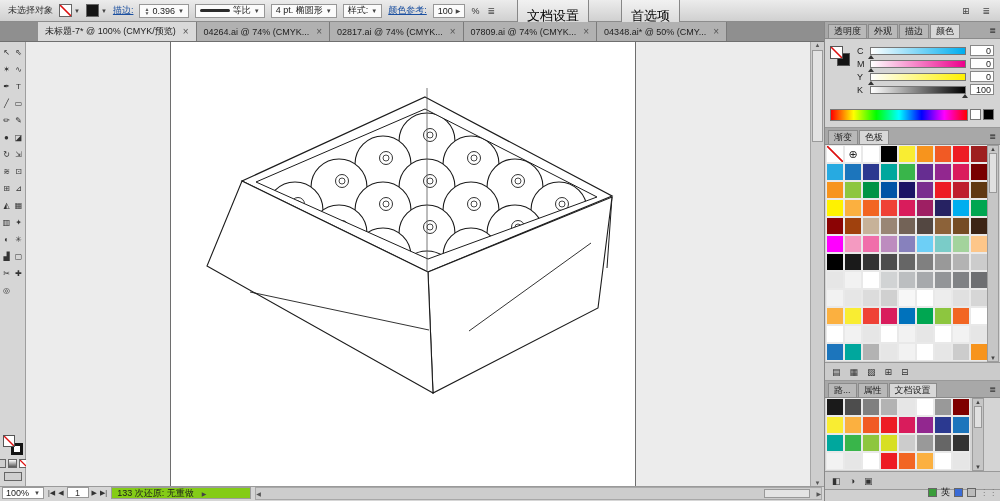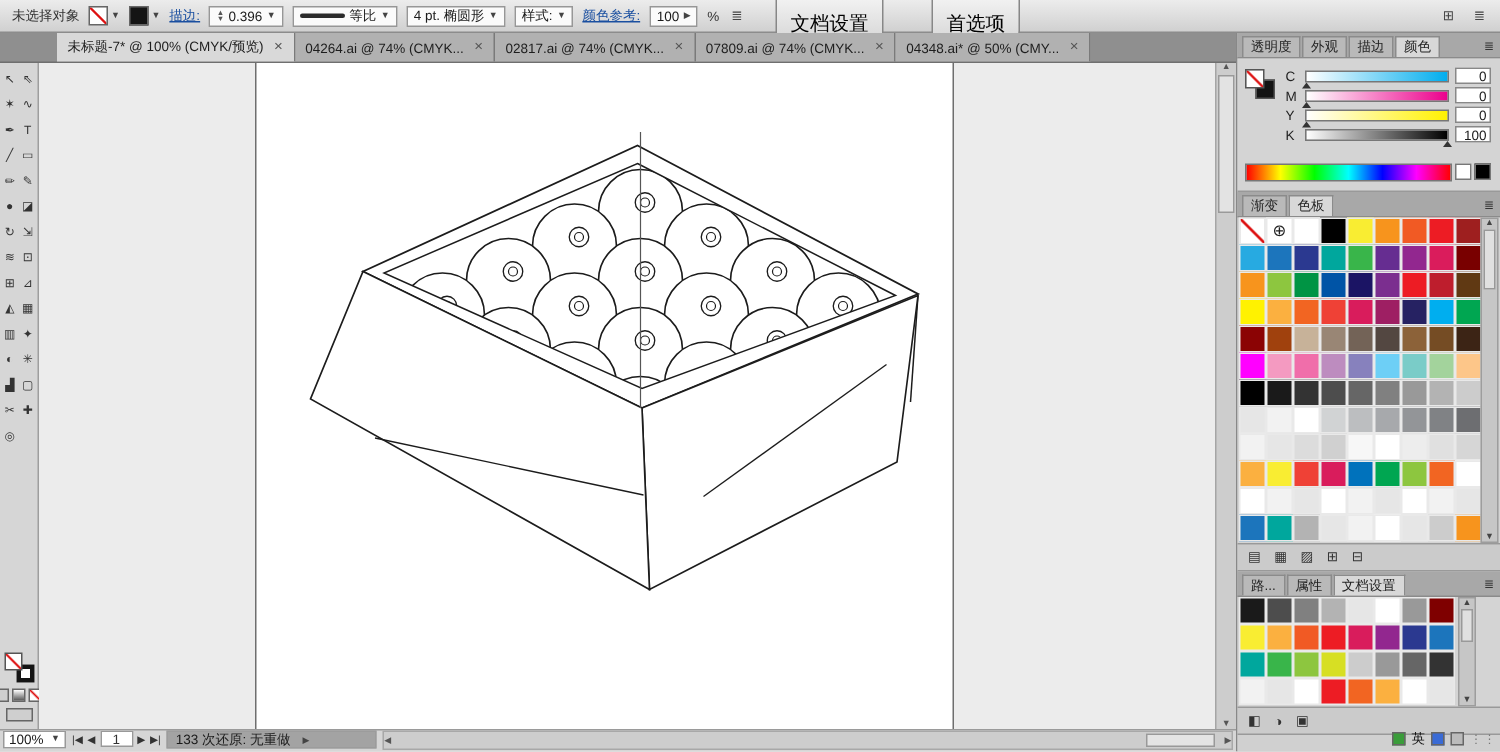--- a/index.html
+++ b/index.html
@@ -70,21 +70,21 @@
   
   #status-bar{position:absolute;left:0;top:486px;width:824px;height:15px;box-sizing:border-box;
     background:#d6d6d6;border-top:1px solid #9a9a9a;display:flex;align-items:flex-start;gap:4px;
     padding:0 2px;font-size:9px;}
   .zoom-box{display:inline-flex;align-items:center;background:#fff;border:1px solid #999;height:12px;
     padding:0 3px;gap:5px;box-sizing:border-box;}
   .nav{display:inline-flex;align-items:center;gap:3px;font-size:7px;color:#333;}
   .nav-btn{cursor:pointer;}
   .nav-field{background:#fff;border:1px solid #999;height:11px;min-width:22px;text-align:center;
     font-size:9px;box-sizing:border-box;}
-  .status-field{display:inline-flex;align-items:center;background:#a3a3a3;border:1px solid #9c9c9c;
+  .status-field{display:inline-flex;align-items:center;background:#84cc16;border:1px solid #9c9c9c;
     height:12px;padding:0 5px;gap:8px;min-width:140px;box-sizing:border-box;}
   .h-scrollbar{flex:1;display:flex;align-items:center;height:13px;background:#cdcdcd;
     border:1px solid #a8a8a8;font-size:6px;color:#555;box-sizing:border-box;}
   .h-track{flex:1;position:relative;height:100%;}
   .h-thumb{position:absolute;right:6px;top:1px;width:46px;height:9px;background:#e4e4e4;border:1px solid #999;box-sizing:border-box;}
 
   
   #dock{position:absolute;left:824px;top:22px;width:176px;height:479px;box-sizing:border-box;
     background:#d2d2d2;border-left:1px solid #888;display:flex;flex-direction:column;}
   .ptab-row{height:16px;background:#a8a8a8;display:flex;align-items:flex-end;padding-left:3px;gap:1px;

